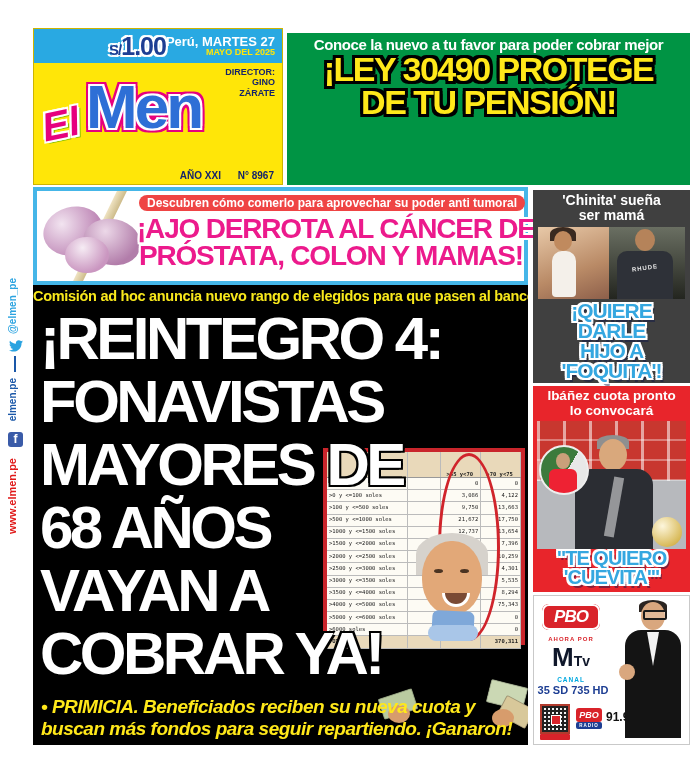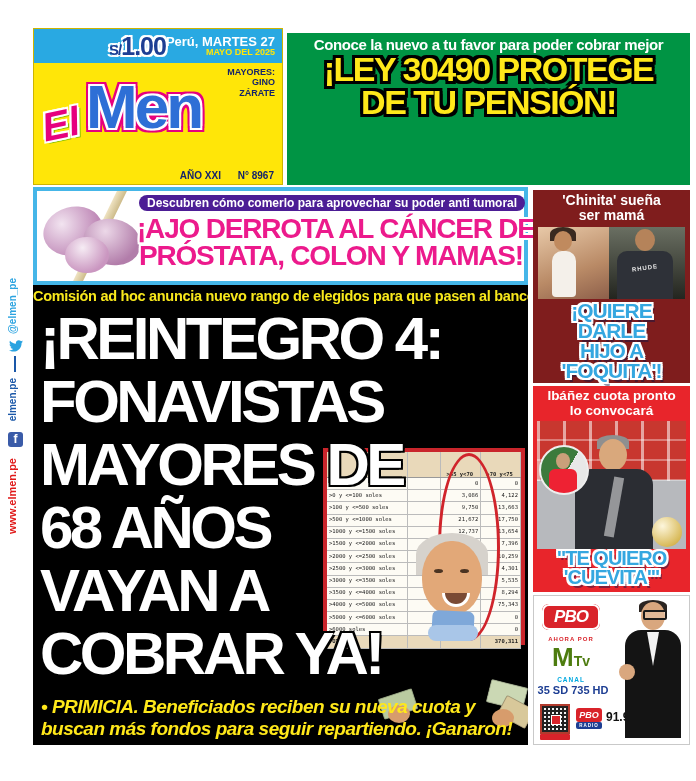--- a/index.html
+++ b/index.html
@@ -45,21 +45,21 @@
   .green-line{color:#ffe81a;font-size:34px;font-weight:bold;line-height:0.97;letter-spacing:-1.5px;white-space:nowrap;}
 
   
   .garlic-box{left:33px;top:187px;width:495px;height:98px;background:#fff;border:4px solid #45b6e8;box-sizing:border-box;}
   .garlic-art{left:0;top:0;width:128px;height:90px;overflow:hidden;}
   .bulb{position:absolute;border-radius:50%;}
   .b1{left:6px;top:16px;width:60px;height:48px;background:radial-gradient(circle at 35% 30%,#f2e4f0,#c08ab8 70%);transform:rotate(-15deg);}
   .b2{left:46px;top:28px;width:58px;height:46px;background:radial-gradient(circle at 35% 30%,#ecd8e8,#b27daa 70%);transform:rotate(12deg);}
   .b3{left:28px;top:46px;width:44px;height:36px;background:radial-gradient(circle at 40% 30%,#f6ecf4,#ca96c0 70%);}
   .stalk{position:absolute;left:58px;top:-14px;width:9px;height:120px;background:linear-gradient(90deg,#efe3c2,#cdbb8a);transform:rotate(26deg);border-radius:4px;}
-  .garlic-kicker{left:102px;top:4px;background:#4c1d95;border-radius:8px;color:#fff;font-size:12px;font-weight:bold;padding:1px 8px;white-space:nowrap;}
+  .garlic-kicker{left:102px;top:4px;background:#ef4444;border-radius:8px;color:#fff;font-size:12px;font-weight:bold;padding:1px 8px;white-space:nowrap;}
   .garlic-headline{left:100px;top:24px;width:388px;text-align:center;color:#ec1a8c;font-weight:bold;font-size:28px;line-height:0.97;letter-spacing:-1.2px;}
   .garlic-headline div{white-space:nowrap;}
 
   
   .black-box{left:33px;top:285px;width:495px;height:460px;background:#000;overflow:hidden;}
   .main-kicker{left:0;top:3px;width:100%;text-align:center;color:#f8e81c;font-size:14.5px;font-weight:bold;letter-spacing:-0.3px;white-space:nowrap;}
   .main-headline{left:7px;top:22px;z-index:6;}
   .main-headline div{color:#fff;font-size:60px;font-weight:bold;letter-spacing:-3.5px;line-height:63px;white-space:nowrap;text-shadow:-2px -2px 0 #000,2px -2px 0 #000,-2px 2px 0 #000,2px 2px 0 #000;}
   .deck{left:8px;bottom:6px;z-index:8;color:#ffe81a;font-size:19px;font-weight:bold;font-style:italic;line-height:1.12;letter-spacing:-0.5px;}
 
@@ -84,21 +84,21 @@
   .om-jacket{position:absolute;left:8px;top:76px;width:138px;height:136px;background:linear-gradient(160deg,#55851f6 0%,#3f6fb5 30%,#24436f 100%);border-radius:28px 28px 0 0;}
   .om-collar{position:absolute;left:56px;top:78px;width:42px;height:26px;background:#7fa8d9;border-radius:6px;transform:rotate(3deg);}
   .om-scarf{position:absolute;left:52px;top:92px;width:50px;height:16px;background:#a9c6e8;border-radius:8px;}
   .bill{position:absolute;border-radius:2px;border:1px solid rgba(0,0,0,.25);}
   .bill1{left:4px;top:160px;width:34px;height:20px;background:#b9caa0;transform:rotate(-18deg);}
   .bill2{left:112px;top:150px;width:36px;height:22px;background:#cbd8b4;transform:rotate(14deg);}
   .bill3{left:124px;top:168px;width:30px;height:20px;background:#d8c89a;transform:rotate(28deg);}
   .om-hand{position:absolute;width:22px;height:18px;background:#d79c6c;border-radius:50%;}
 
   
-  .chinita-box{left:533px;top:190px;width:157px;height:193px;background:#7f1d1d;text-align:center;box-sizing:border-box;padding-top:3px;}
+  .chinita-box{left:533px;top:190px;width:157px;height:193px;background:#404040;text-align:center;box-sizing:border-box;padding-top:3px;}
   .rc-kicker{color:#fff;font-size:14px;font-weight:bold;line-height:1.08;}
   .chinita-photos{margin:4px 5px 2px 5px;height:72px;display:flex;}
   .ph-woman{width:48%;background:linear-gradient(160deg,#e8c9a8 0%,#b98a66 60%,#8d5f4a 100%);position:relative;}
   .ph-woman .head{position:absolute;left:16px;top:4px;width:18px;height:20px;background:#c08a5e;border-radius:50%;}
   .ph-woman .hair{position:absolute;left:12px;top:0;width:26px;height:14px;background:#3a2a20;border-radius:50% 50% 0 0;}
   .ph-woman .dress{position:absolute;left:14px;top:24px;width:24px;height:46px;background:#f4f0ea;border-radius:10px 10px 4px 4px;}
   .ph-man{width:52%;background:linear-gradient(#6a6f62,#23251f);position:relative;}
   .ph-man .head{position:absolute;left:26px;top:2px;width:20px;height:22px;background:#b5835a;border-radius:50%;}
   .ph-man .shirt{position:absolute;left:8px;top:24px;width:56px;height:48px;background:#2e3138;border-radius:10px 10px 0 0;}
   .shirt-txt{position:absolute;left:0;top:14px;width:100%;text-align:center;color:#e8e8e8;font-size:6px;font-weight:bold;letter-spacing:1px;transform:rotate(-8deg);}
@@ -119,21 +119,21 @@
   .ball{position:absolute;right:4px;bottom:2px;width:30px;height:30px;border-radius:50%;background:radial-gradient(circle at 35% 30%,#fdf6dc,#d4b34a 80%);}
   .inset-circle{position:absolute;left:2px;top:24px;width:46px;height:46px;border-radius:50%;border:2px solid #eee;background:linear-gradient(120deg,#3c7a3c 0 55%,#e8e8e8 55%);overflow:hidden;}
   .inset-head{position:absolute;left:15px;top:6px;width:14px;height:16px;background:#caa07a;border-radius:50%;}
   .inset-shirt{position:absolute;left:8px;top:22px;width:28px;height:24px;background:#e23;border-radius:6px 6px 0 0;}
   .ibanez-box .bubble-line{font-size:20px;}
 
   
   .pbo-box{left:533px;top:595px;width:157px;height:150px;background:#fff;border:1px solid #c9c9c9;box-sizing:border-box;}
   .pbo-logo{left:8px;top:8px;width:58px;height:26px;background:#d9232a;border-radius:7px;box-shadow:inset 0 0 0 2px #fff,inset 0 0 0 4px #d9232a;color:#fff;font-size:17px;font-weight:bold;font-style:italic;text-align:center;line-height:26px;letter-spacing:-1px;}
   .ahora{left:8px;top:40px;width:58px;text-align:center;color:#d9232a;font-size:6px;font-weight:bold;letter-spacing:1px;}
-  .mtv{left:8px;top:48px;width:58px;text-align:center;color:#4d7c0f;}
+  .mtv{left:8px;top:48px;width:58px;text-align:center;color:#0f172a;}
   .mtv .m{font-size:26px;font-weight:bold;line-height:1;}
   .mtv .tv{font-size:14px;font-weight:bold;}
   .canal{left:8px;top:80px;width:58px;text-align:center;color:#00a9e0;font-size:6.5px;font-weight:bold;letter-spacing:1px;}
   .channels{left:0px;top:88px;width:78px;text-align:center;color:#1d3e93;font-size:11px;font-weight:bold;white-space:nowrap;}
   .qr{left:6px;top:108px;width:26px;height:26px;border:2px solid #b33b2e;background-image:
       repeating-linear-gradient(0deg,#222 0 2px,transparent 2px 4px),
       repeating-linear-gradient(90deg,#222 0 2px,#f2f2f2 2px 4px);position:absolute;}
   .qr-center{position:absolute;left:9px;top:9px;width:8px;height:8px;background:#d9232a;border:1px solid #fff;}
   .qr-caption{left:6px;top:138px;width:30px;height:6px;background:#d9232a;border-radius:1px;}
   .radio-logo{left:42px;top:112px;width:26px;height:14px;background:#d9232a;border-radius:3px;color:#fff;font-size:9px;font-weight:bold;font-style:italic;text-align:center;line-height:14px;}
@@ -164,21 +164,21 @@
 
 <div class="abs masthead">
   <div class="mast-top">
     <div class="price"><span class="cur">S/</span><span>1.00</span></div>
     <div class="date-block">
       <div class="date-1">Perú, MARTES 27</div>
       <div class="date-2">MAYO DEL 2025</div>
     </div>
   </div>
   <div class="abs director">
-    <div>MAYORES:</div>
+    <div>DIRECTOR:</div>
     <div>GINO</div>
     <div>ZÁRATE</div>
   </div>
   <div class="abs logo-el">El</div>
   <div class="abs logo-men">Men</div>
   <div class="abs issue-line">
     <span>AÑO XXI</span>
     <span>N° 8967</span>
   </div>
 </div>

